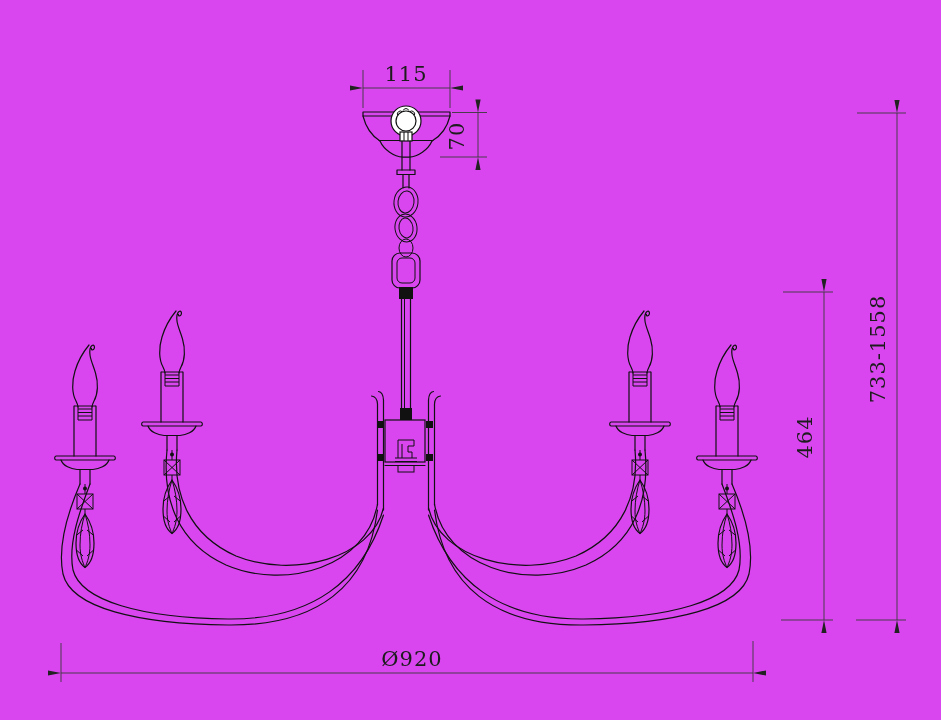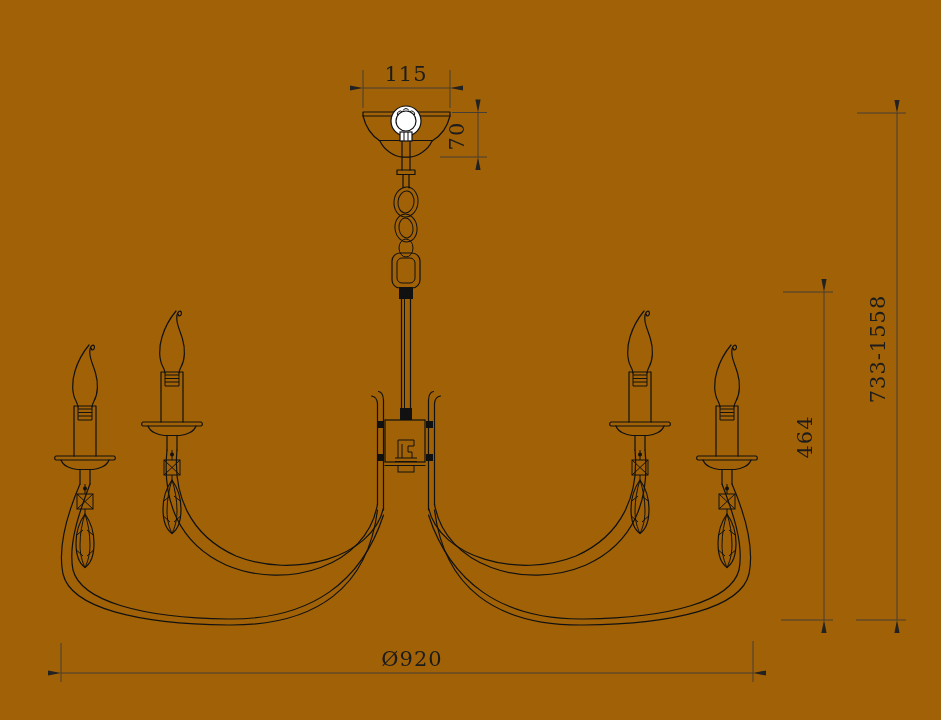--- a/index.html
+++ b/index.html
@@ -1,19 +1,19 @@
 <!DOCTYPE html>
 <html><head>
 <meta charset="utf-8">
 <style>
   html,body{margin:0;padding:0;background:#ffffff;}
   .canvas{
     position:relative;
     width:941px;height:720px;
-    background:#a16207;
+    background:#d946ef;
     font-family:"DejaVu Serif", serif;
     overflow:hidden;
   }
   svg{position:absolute;left:0;top:0;}
   .draw{stroke:#111111;stroke-width:1.2;fill:none;stroke-linecap:round;}
   .thin{stroke:#111111;stroke-width:1;fill:none;}
   .fillblk{fill:#111111;stroke:none;}
   .whitefill{fill:#ffffff;stroke:#111111;stroke-width:1.2;}
   .dim{stroke:#3a3a3a;stroke-width:0.9;fill:none;}
   .dimtext{fill:#1c1c1c;font-size:21px;letter-spacing:1px;}

